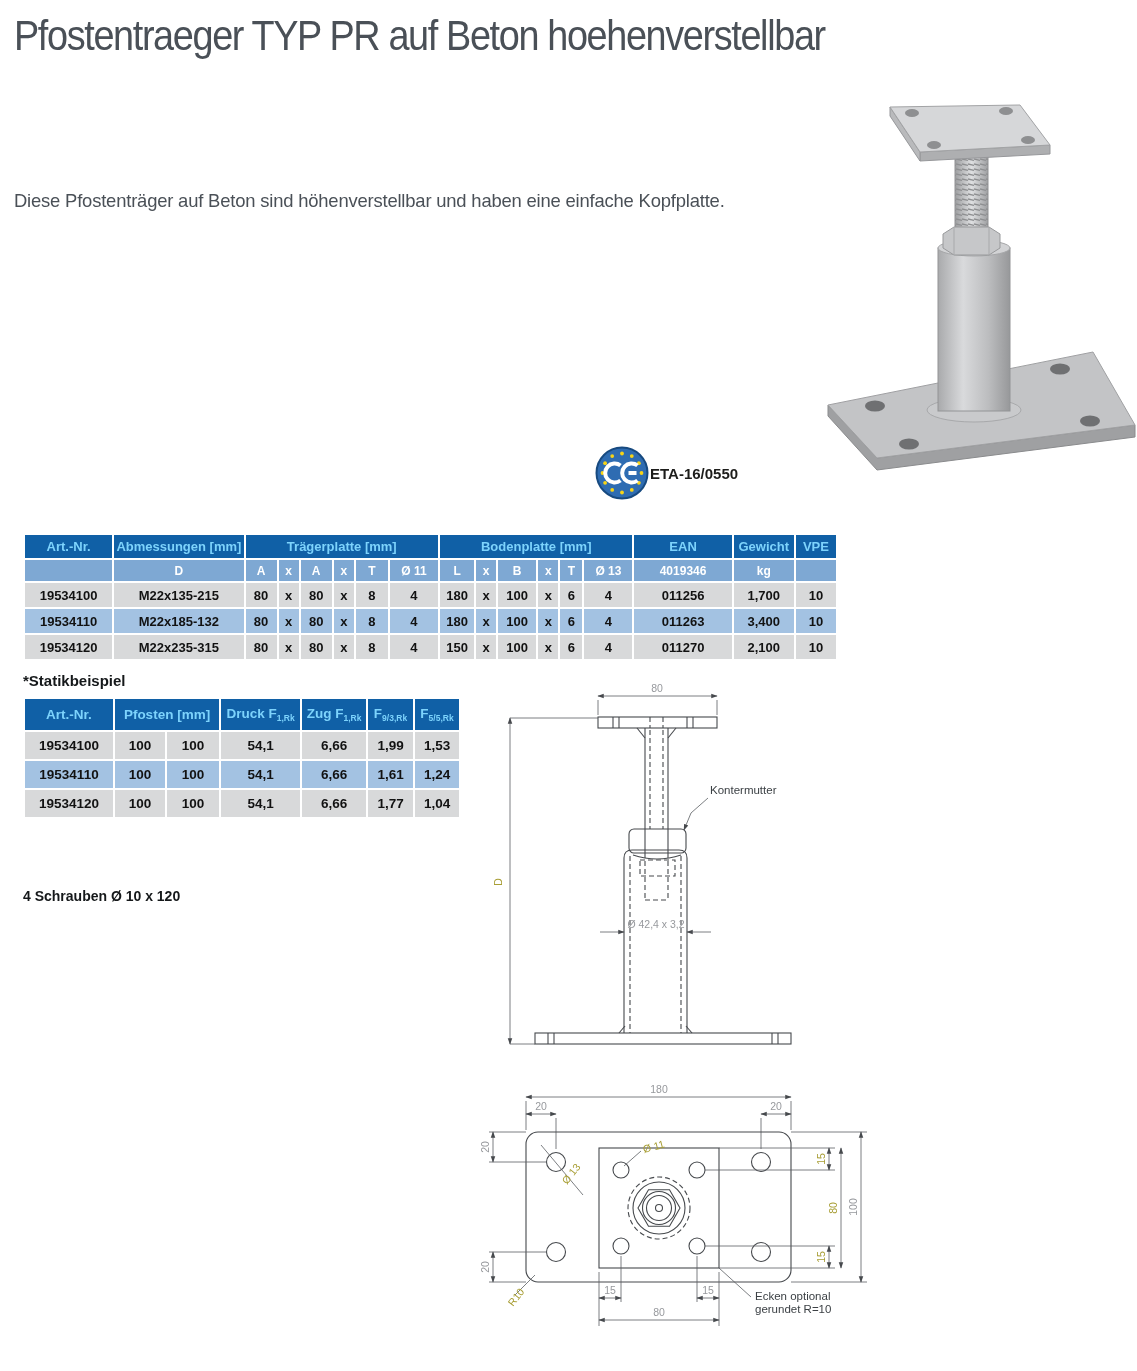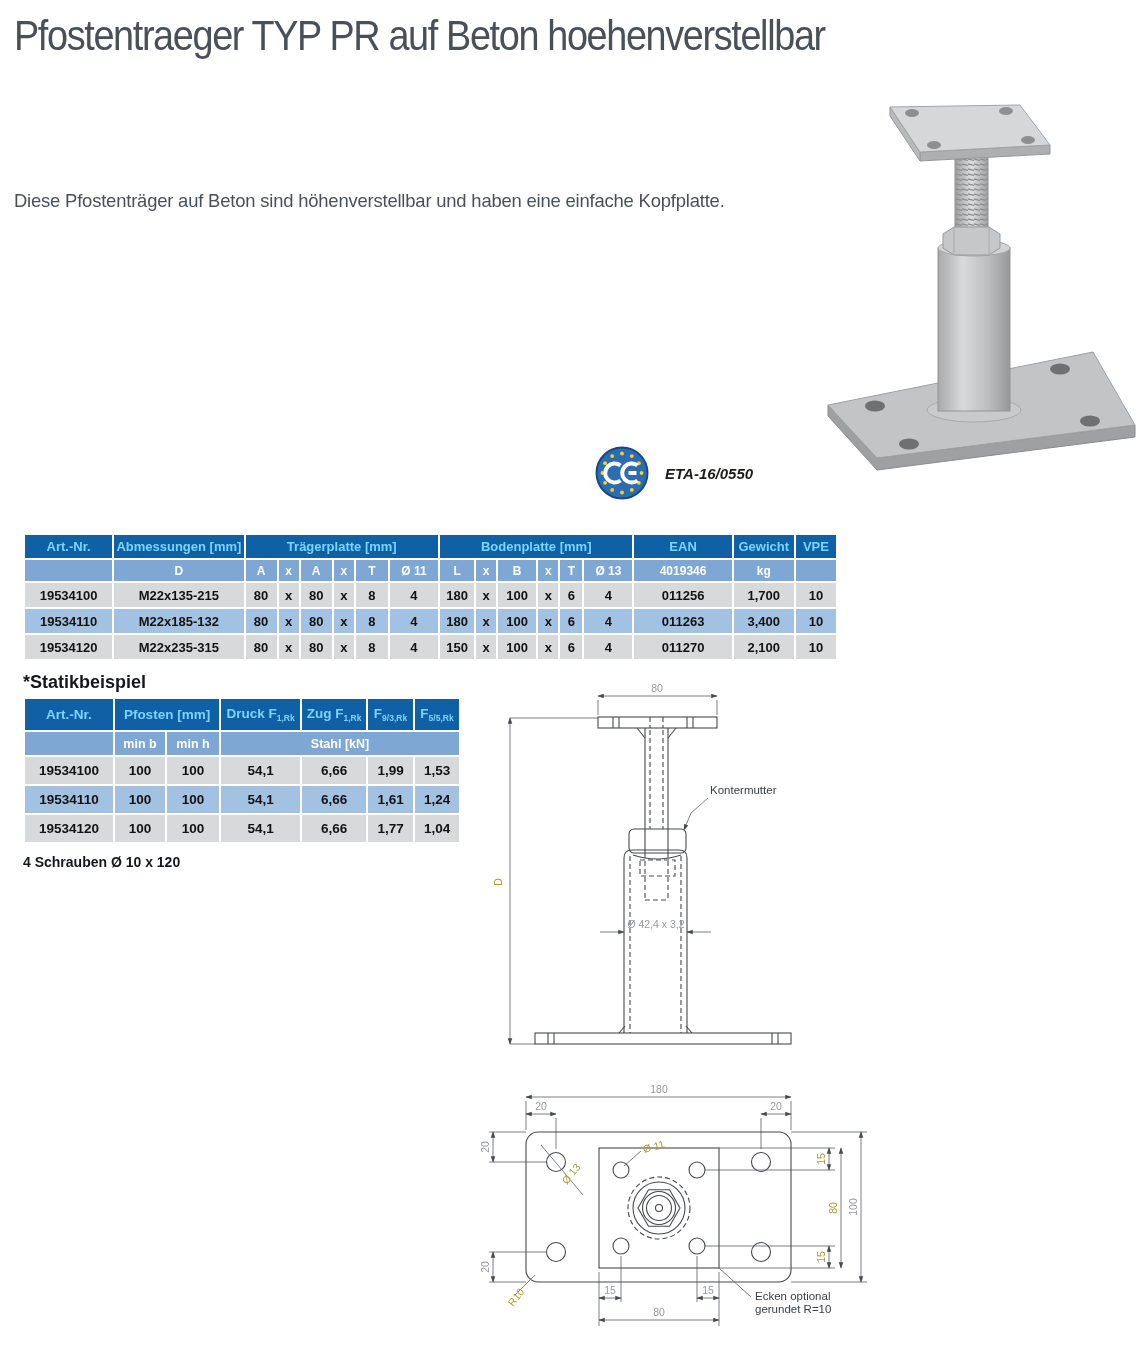--- a/index.html
+++ b/index.html
@@ -3,44 +3,44 @@
 <meta charset="utf-8">
 <style>
   html,body{margin:0;padding:0;background:#fff;}
   .page{position:relative;width:1137px;height:1371px;background:#fff;overflow:hidden;
         font-family:"Liberation Sans",sans-serif;color:#1a1a1a;}
   .title{position:absolute;left:14px;top:12px;font-size:42px;font-weight:500;color:#4a5057;
          letter-spacing:-1.5px;transform:scaleX(.9);transform-origin:left top;white-space:nowrap;}
   .desc{position:absolute;left:14px;top:190px;font-size:19px;color:#4a5057;letter-spacing:-.2px;
         transform:scaleX(.97);transform-origin:left top;white-space:nowrap;}
   .photo{position:absolute;left:818px;top:82px;}
-  .ce{position:absolute;left:595px;top:446px;display:flex;align-items:center;gap:16px;font-style:italic;}
+  .ce{position:absolute;left:595px;top:446px;display:flex;align-items:center;gap:1px;}
   .ce-label{font-size:15px;font-weight:bold;color:#1d1d1b;}
 
   table{border-collapse:collapse;table-layout:fixed;}
   th,td{border:2px solid #fff;text-align:center;vertical-align:middle;font-weight:bold;
         padding:0;overflow:hidden;white-space:nowrap;}
   .dk{background:var(--header_blue);color:#7dd3fc;}
   .md{background:var(--subheader_blue);color:#fff;}
   .rg{background:var(--row_gray);color:#121212;}
   .rb{background:var(--row_blue);color:#121212;margin-top:20px;}
 
   .t1{position:absolute;left:23px;top:533px;width:815px;}
   .t1 .h1 th{font-size:13px;height:23px;}
   .t1 .h2 th{font-size:12px;height:21px;}
   .t1 td{font-size:13px;height:24px;}
 
-  .statik-title{position:absolute;left:23px;top:672px;font-size:18px;font-weight:bold;color:#15181a;}
+  .statik-title{position:absolute;left:23px;top:672px;font-size:15px;font-weight:bold;color:#15181a;}
   .t2{position:absolute;left:23px;top:697px;width:436px;}
   .t2 .h1 th{font-size:13.5px;height:31px;}
   .t2 .h2 th{font-size:12.5px;height:23px;}
   .t2 td{font-size:13.5px;height:27px;}
   sub{font-size:8.5px;vertical-align:-3px;letter-spacing:0;}
 
-  .screws-note{position:absolute;left:23px;top:854px;font-size:14px;font-weight:bold;color:#15181a;}
+  .screws-note{position:absolute;left:23px;top:888px;font-size:14px;font-weight:bold;color:#15181a;}
 
   .drw{position:absolute;}
   .drw text{font-family:"Liberation Sans",sans-serif;}
   .ln{stroke:#46494d;stroke-width:1.1;fill:none;}
   .thin{stroke:#5a5e62;stroke-width:.8;fill:none;}
   .dash{stroke-dasharray:5 3;}
   .dimtxt{fill:#97999d;font-size:10.5px;}
   .oltxt{fill:var(--olive);font-size:10.5px;}
   .lbltxt{fill:#3c4145;font-size:11.5px;}
 </style>
@@ -251,26 +251,20 @@
     </colgroup>
     <tbody>
         <tr class="h1">
       <th class="dk">Art.-Nr.</th>
       <th class="dk" colspan="2">Pfosten [mm]</th>
       <th class="dk"><span>Druck F</span><sub>1,Rk</sub></th>
       <th class="dk"><span>Zug F</span><sub>1,Rk</sub></th>
       <th class="dk"><span>F</span><sub>9/3,Rk</sub></th>
       <th class="dk"><span>F</span><sub>5/5,Rk</sub></th>
     </tr>
-    <tr class="h2">
-      <th class="md"></th>
-      <th class="md">min b</th>
-      <th class="md">min h</th>
-      <th class="md" colspan="4">Stahl [kN]</th>
-    </tr>
     <tr>
       <td class="rg">19534100</td>
           <td class="rg">100</td>
       <td class="rg">100</td>
           <td class="rg">54,1</td>
       <td class="rg">6,66</td>
           <td class="rg">1,99</td>
       <td class="rg">1,53</td>
     </tr>
     <tr>

